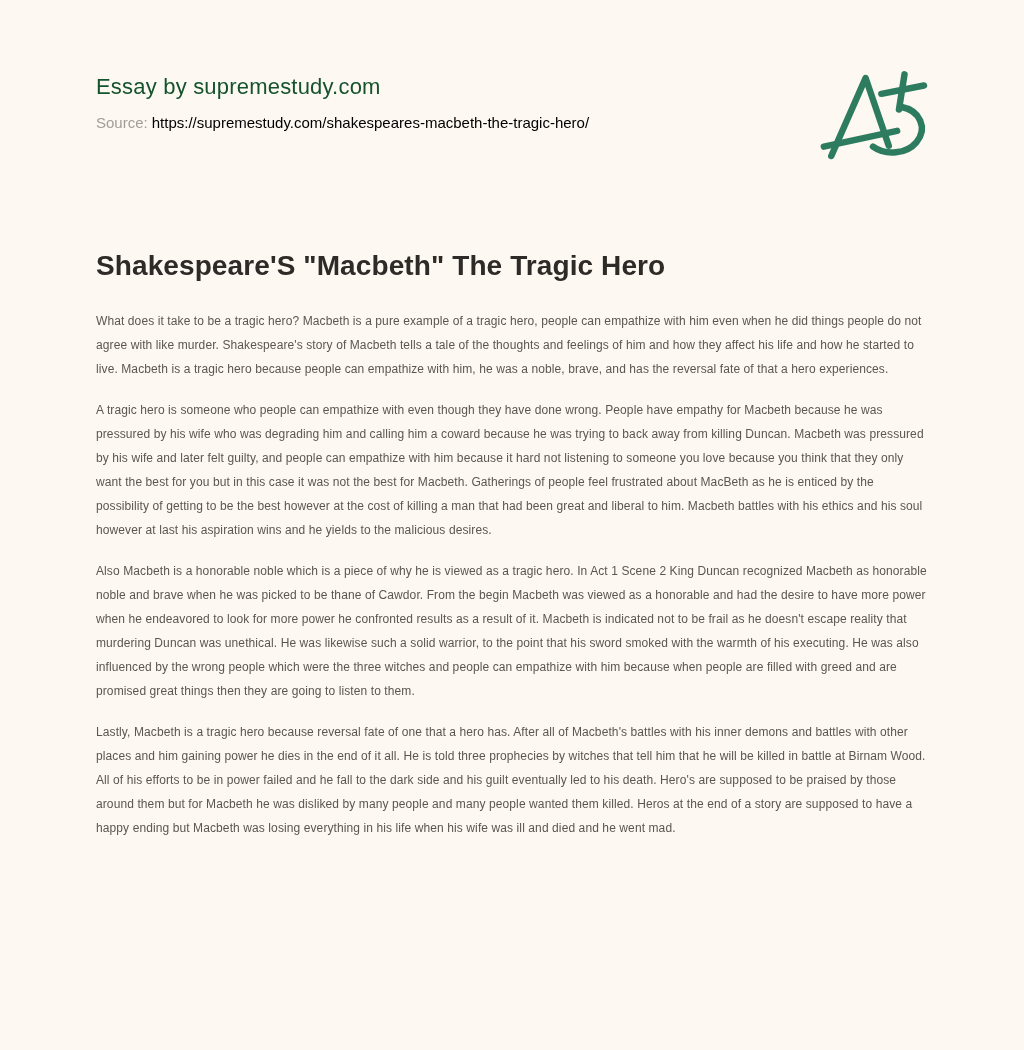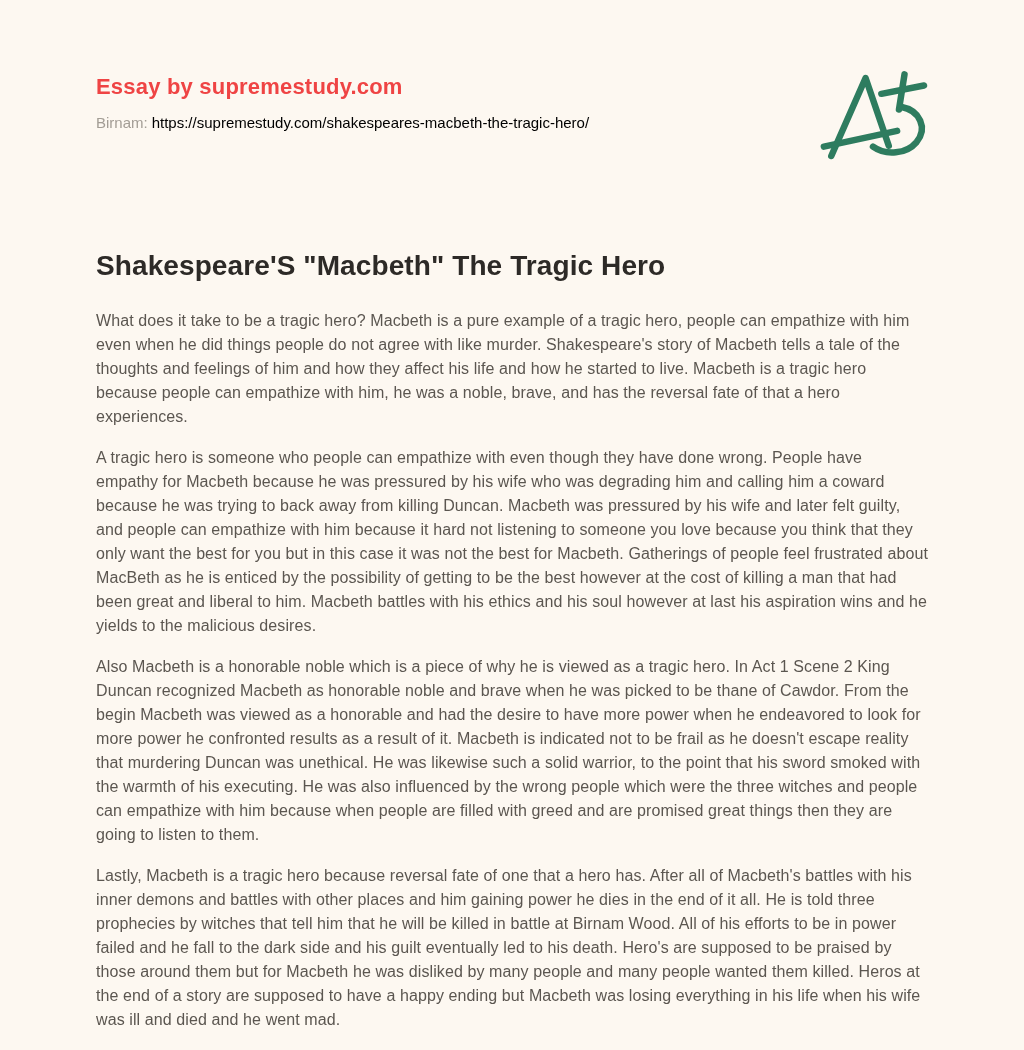--- a/index.html
+++ b/index.html
@@ -17,22 +17,22 @@
     padding: 74px 96px 10px 96px;
     position: relative;
   }
 
   .page-header {
     position: relative;
   }
 
   .header-title {
     font-size: 22px;
-    font-weight: 700;
-    color: #ef4444;
+    font-weight: 400;
+    color: #14532d;
     letter-spacing: 0.2px;
     line-height: 1.2;
   }
 
   .source-line {
     margin-top: 14px;
     font-size: 15px;
     color: #a39d95;
   }
 
@@ -59,37 +59,37 @@
     color: #2d2a27;
     letter-spacing: 0.1px;
     line-height: 1.2;
   }
 
   .essay-body {
     margin-top: 26px;
   }
 
   .essay-body p {
-    font-size: 16px;
+    font-size: 12px;
     line-height: 24px;
     color: #5b5650;
     margin-bottom: 17px;
     letter-spacing: 0.1px;
   }
 </style>
 </head>
 <body>
 
 <div class="page">
 
   <header class="page-header">
     <h1 class="header-title">Essay by supremestudy.com</h1>
 
     <div class="source-line">
-      <span>Birnam:</span><a href="#">https://supremestudy.com/shakespeares-macbeth-the-tragic-hero/</a>
+      <span>Source:</span><a href="#">https://supremestudy.com/shakespeares-macbeth-the-tragic-hero/</a>
     </div>
 
     <div class="logo">
       <svg viewBox="0 0 120 110" fill="none" xmlns="http://www.w3.org/2000/svg">
 
         <path d="M 15 97 L 52 13 L 77 86" stroke="#2e7c5f" stroke-width="7" stroke-linecap="round" stroke-linejoin="round"></path>
 
         <path d="M 7 87 L 86 70" stroke="#2e7c5f" stroke-width="7" stroke-linecap="round"></path>
 
         <path d="M 94 9 L 88 47" stroke="#2e7c5f" stroke-width="7" stroke-linecap="round"></path>

